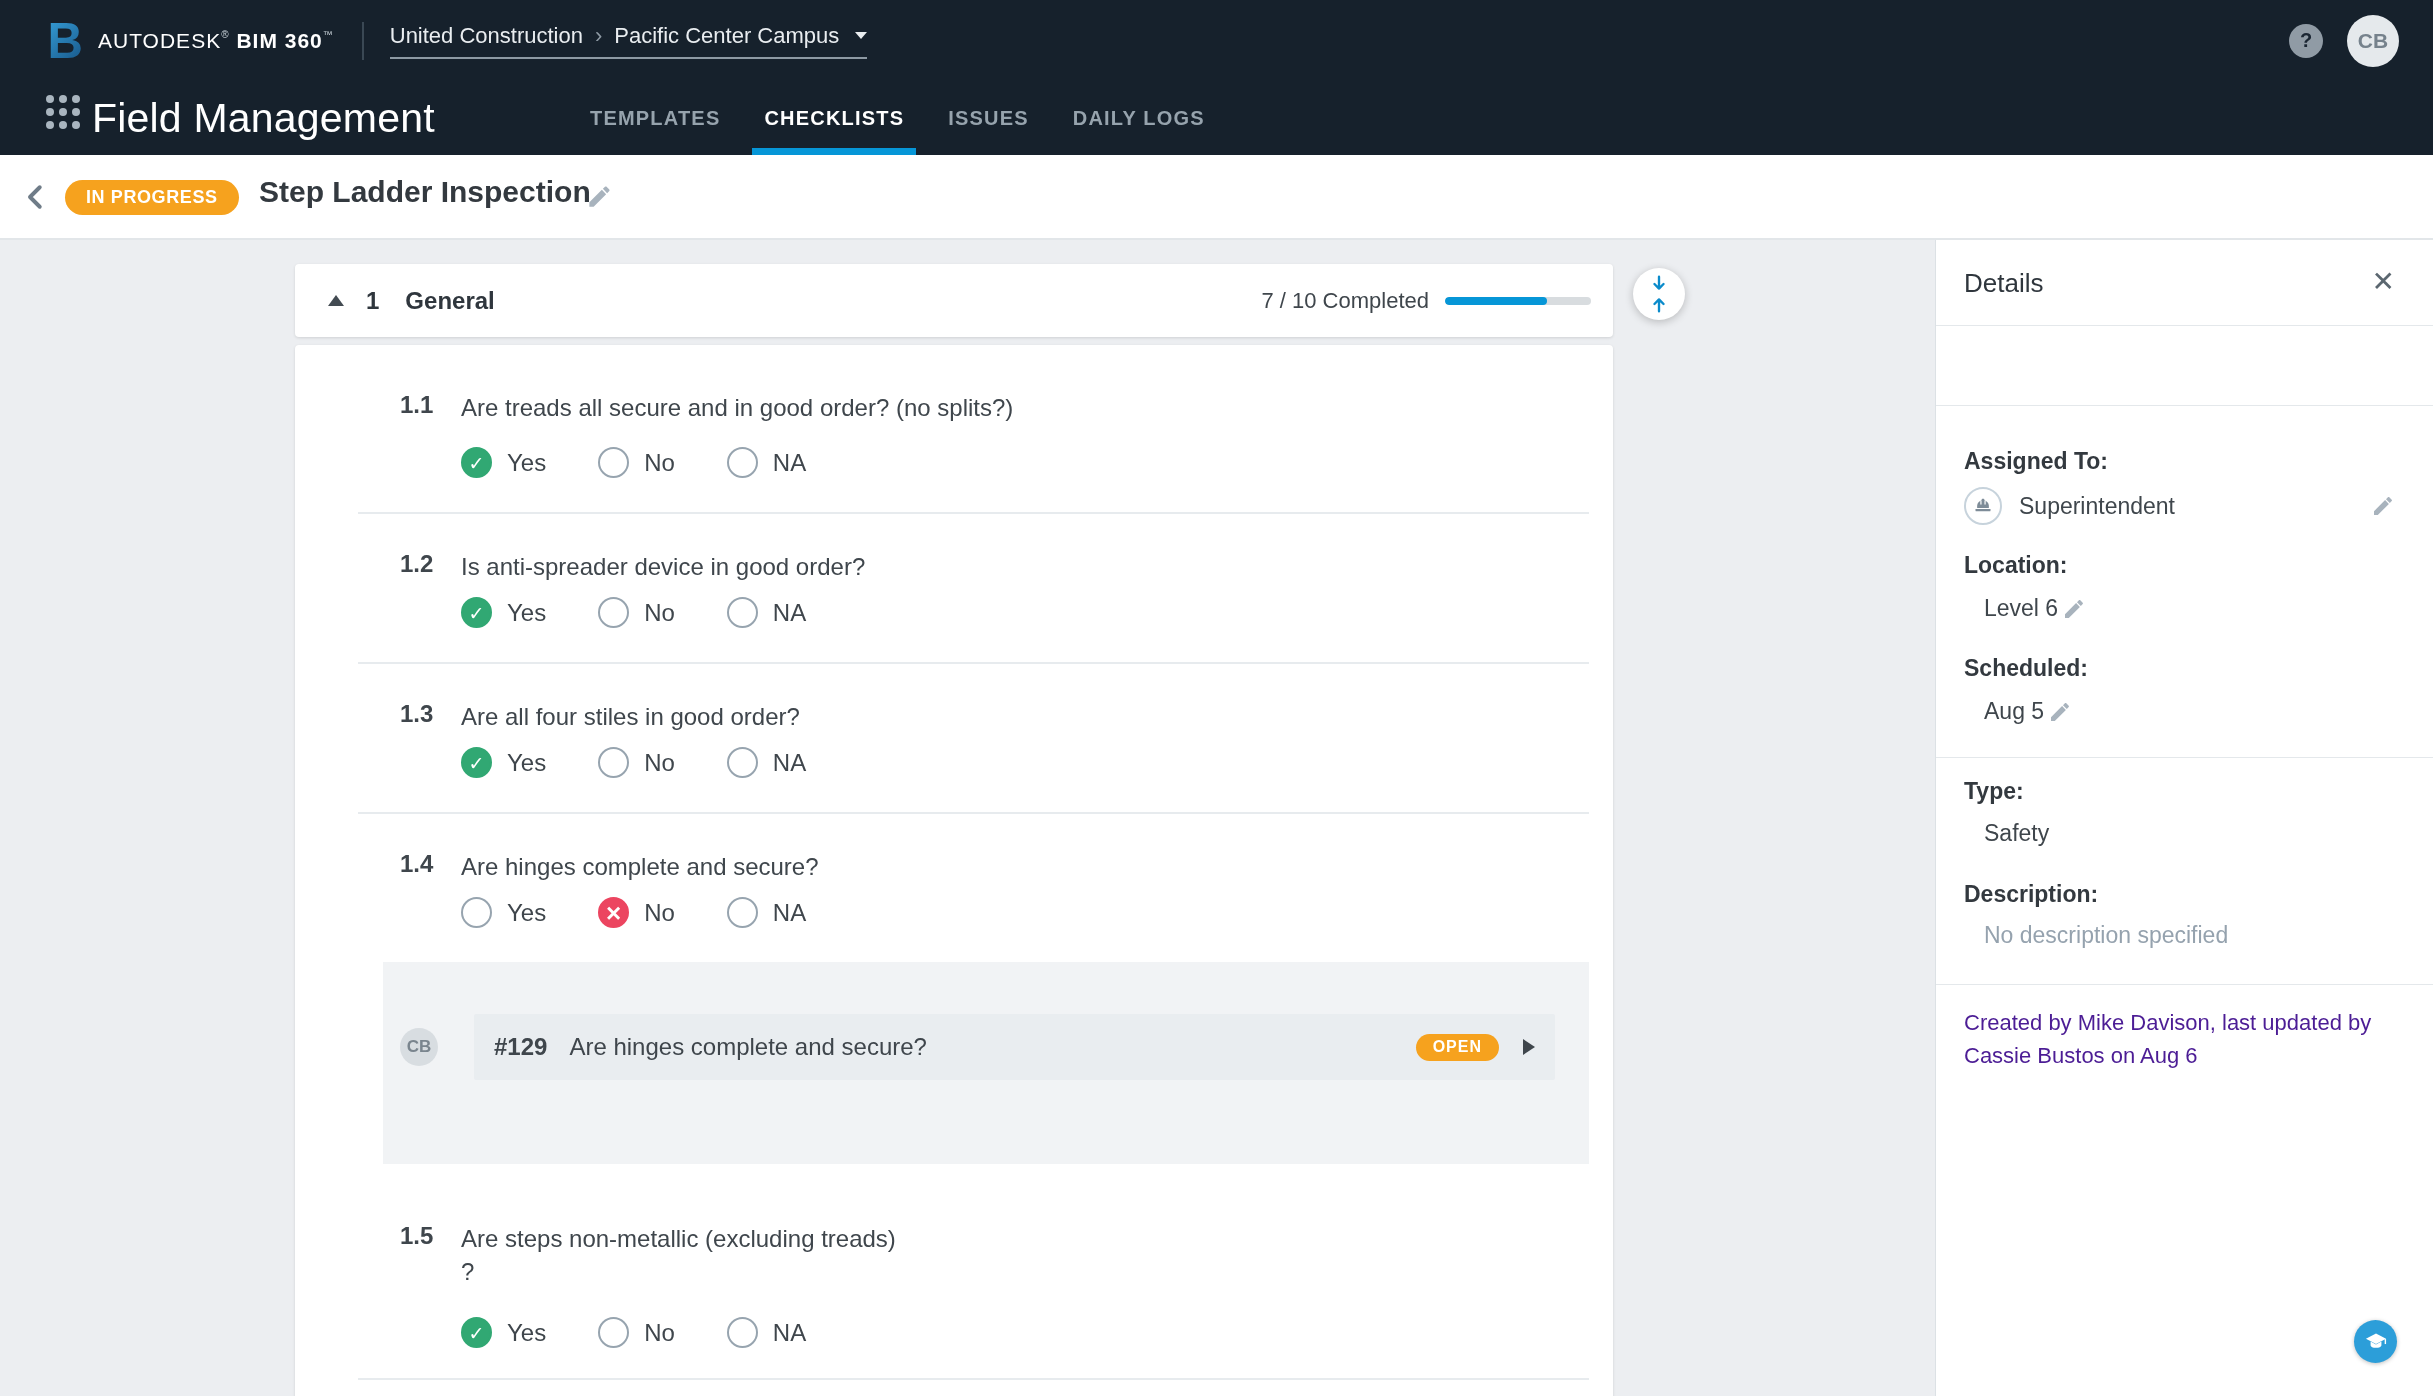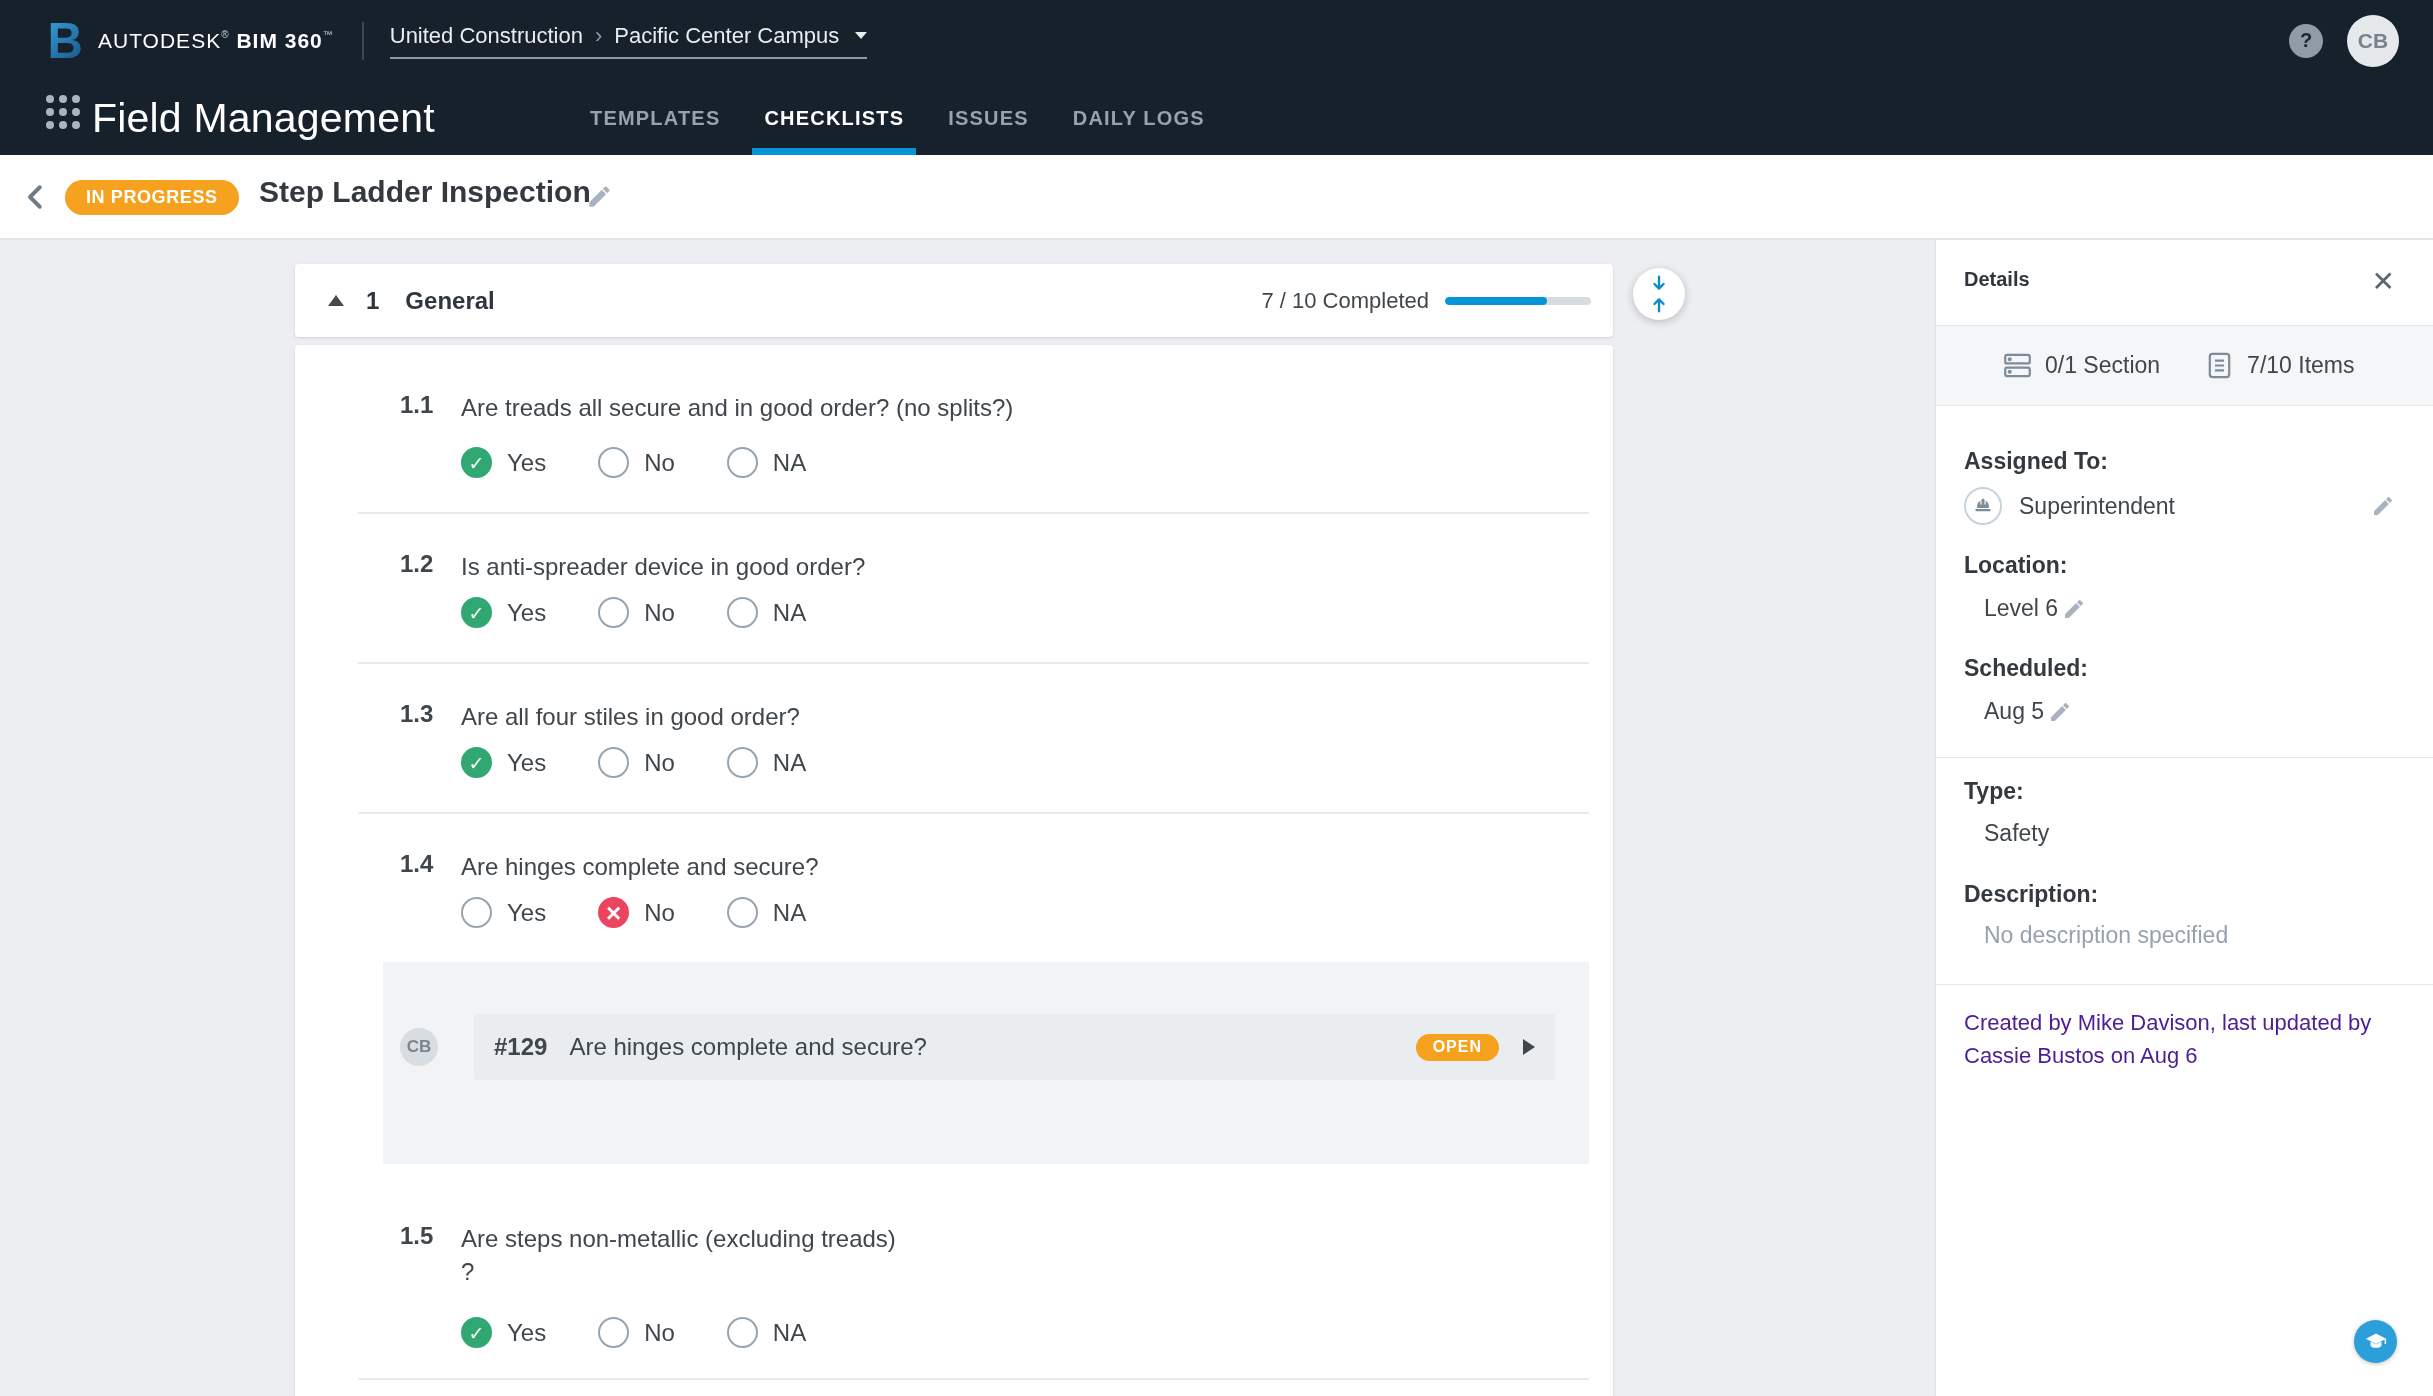--- a/index.html
+++ b/index.html
@@ -69,21 +69,21 @@
   .issue-panel { position:absolute; left:88px; top:617px; width:1206px; height:202px; background:#F1F3F5; }
   .issue-avatar { position:absolute; left:17px; top:66px; width:38px; height:38px; border-radius:50%; background:#D8DDE1; color:#7A858E; font-size:17px; font-weight:700; display:flex; align-items:center; justify-content:center; }
   .issue-row { position:absolute; left:91px; top:52px; width:1081px; height:66px; background:#E9EDF0; border-radius:2px; display:flex; align-items:center; padding:0 20px; cursor:pointer; }
   .issue-id { font-size:24px; font-weight:700; color:#3F464C; margin-right:22px; }
   .issue-title { font-size:24px; color:#3F464C; }
   .issue-status { margin-left:auto; height:27px; padding:0 17px; border-radius:14px; background:#F6A21E; color:#FFFFFF; font-size:16px; font-weight:700; letter-spacing:1px; display:flex; align-items:center; }
   .issue-arrow { margin-left:24px; width:0; height:0; border-top:8px solid transparent; border-bottom:8px solid transparent; border-left:12px solid #3F464C; }
 
   
   .details-panel { position:absolute; left:1935px; top:240px; width:498px; height:1156px; background:#FFFFFF; border-left:1px solid #DCE1E5; }
-  .details-heading { position:absolute; left:28px; top:28px; font-size:20px; font-weight:700; color:#2F363D;text-align:right; }
+  .details-heading { position:absolute; left:28px; top:28px; font-size:26px; font-weight:400; color:#2F363D;text-align:right; }
   .details-close { position:absolute; right:38px; top:28px; font-size:28px; color:#5B6770; cursor:pointer; line-height:28px; }
   .dp-divider { position:absolute; left:0; width:100%; border-top:1px solid #E4E8EB; }
   .counts-strip { position:absolute; left:0; top:86px; width:100%; height:79px; background:#F4F6F8; display:flex; align-items:center; padding-left:66px; font-size:23px; color:#3F464C; }
   .counts-strip .cicon { width:31px; height:31px; margin-right:12px; flex:none; }
   .counts-gap { width:44px; }
   .dlabel { position:absolute; left:28px; font-size:23px; font-weight:700; color:#33393F; }
   .dvalue { position:absolute; left:20px; font-size:23px; color:#3F464C; display:flex; align-items:center; gap:4px;margin-left:28px; }
   .dvalue .pencil-sm { width:24px; height:24px; cursor:pointer; }
   .assignee-row { position:absolute; left:28px; top:247px; display:flex; align-items:center; gap:17px; }
   .assignee-avatar { width:38px; height:38px; border-radius:50%; background:#FFFFFF; border:2px solid #C7D3DC; display:flex; align-items:center; justify-content:center; }
@@ -302,35 +302,20 @@
     </div>
   </div>
   <div class="row-divider" style="top:1033px;"></div>
 </div>
 
 <div class="details-panel">
   <div class="details-heading">Details</div>
   <div class="details-close">✕</div>
   <div class="dp-divider" style="top:85px;"></div>
 
-  <div class="counts-strip">
-    <svg class="cicon" viewBox="0 0 24 24" fill="none" stroke="#7E8C98" stroke-width="1.7">
-      <rect x="2.5" y="3.8" width="19" height="6.6" rx="1.4"></rect>
-        <rect x="2.5" y="13.6" width="19" height="6.6" rx="1.4"></rect>
-      <circle cx="6" cy="7.1" r="0.7" fill="#7E8C98"></circle>
-        <circle cx="6" cy="16.9" r="0.7" fill="#7E8C98"></circle>
-    </svg>
-    <span>0/1 Section</span>
-    <span class="counts-gap"></span>
-    <svg class="cicon" viewBox="0 0 24 24" fill="none" stroke="#7E8C98" stroke-width="1.7">
-      <rect x="4.5" y="3" width="15" height="18" rx="2"></rect>
-        <path d="M8.5 8.2h7M8.5 12h7M8.5 15.8h7"></path>
-    </svg>
-    <span>7/10 Items</span>
-  </div>
   <div class="dp-divider" style="top:165px;"></div>
 
   <div class="dlabel" style="top:208px;">Assigned To:</div>
   <div class="assignee-row">
     <div class="assignee-avatar">
       <svg width="22" height="22" viewBox="0 0 24 24" fill="#7E8C98">
         <path d="M12 5.6c-3.6 0-6.4 2.9-6.4 6.4v2.2h12.8V12c0-3.5-2.8-6.4-6.4-6.4z"></path>
         <rect x="9.1" y="6.2" width="1.3" height="4.2" fill="#FFFFFF"></rect>
         <rect x="13.6" y="6.2" width="1.3" height="4.2" fill="#FFFFFF"></rect>
         <rect x="10.6" y="4.2" width="2.8" height="2.6" rx="0.7"></rect>

